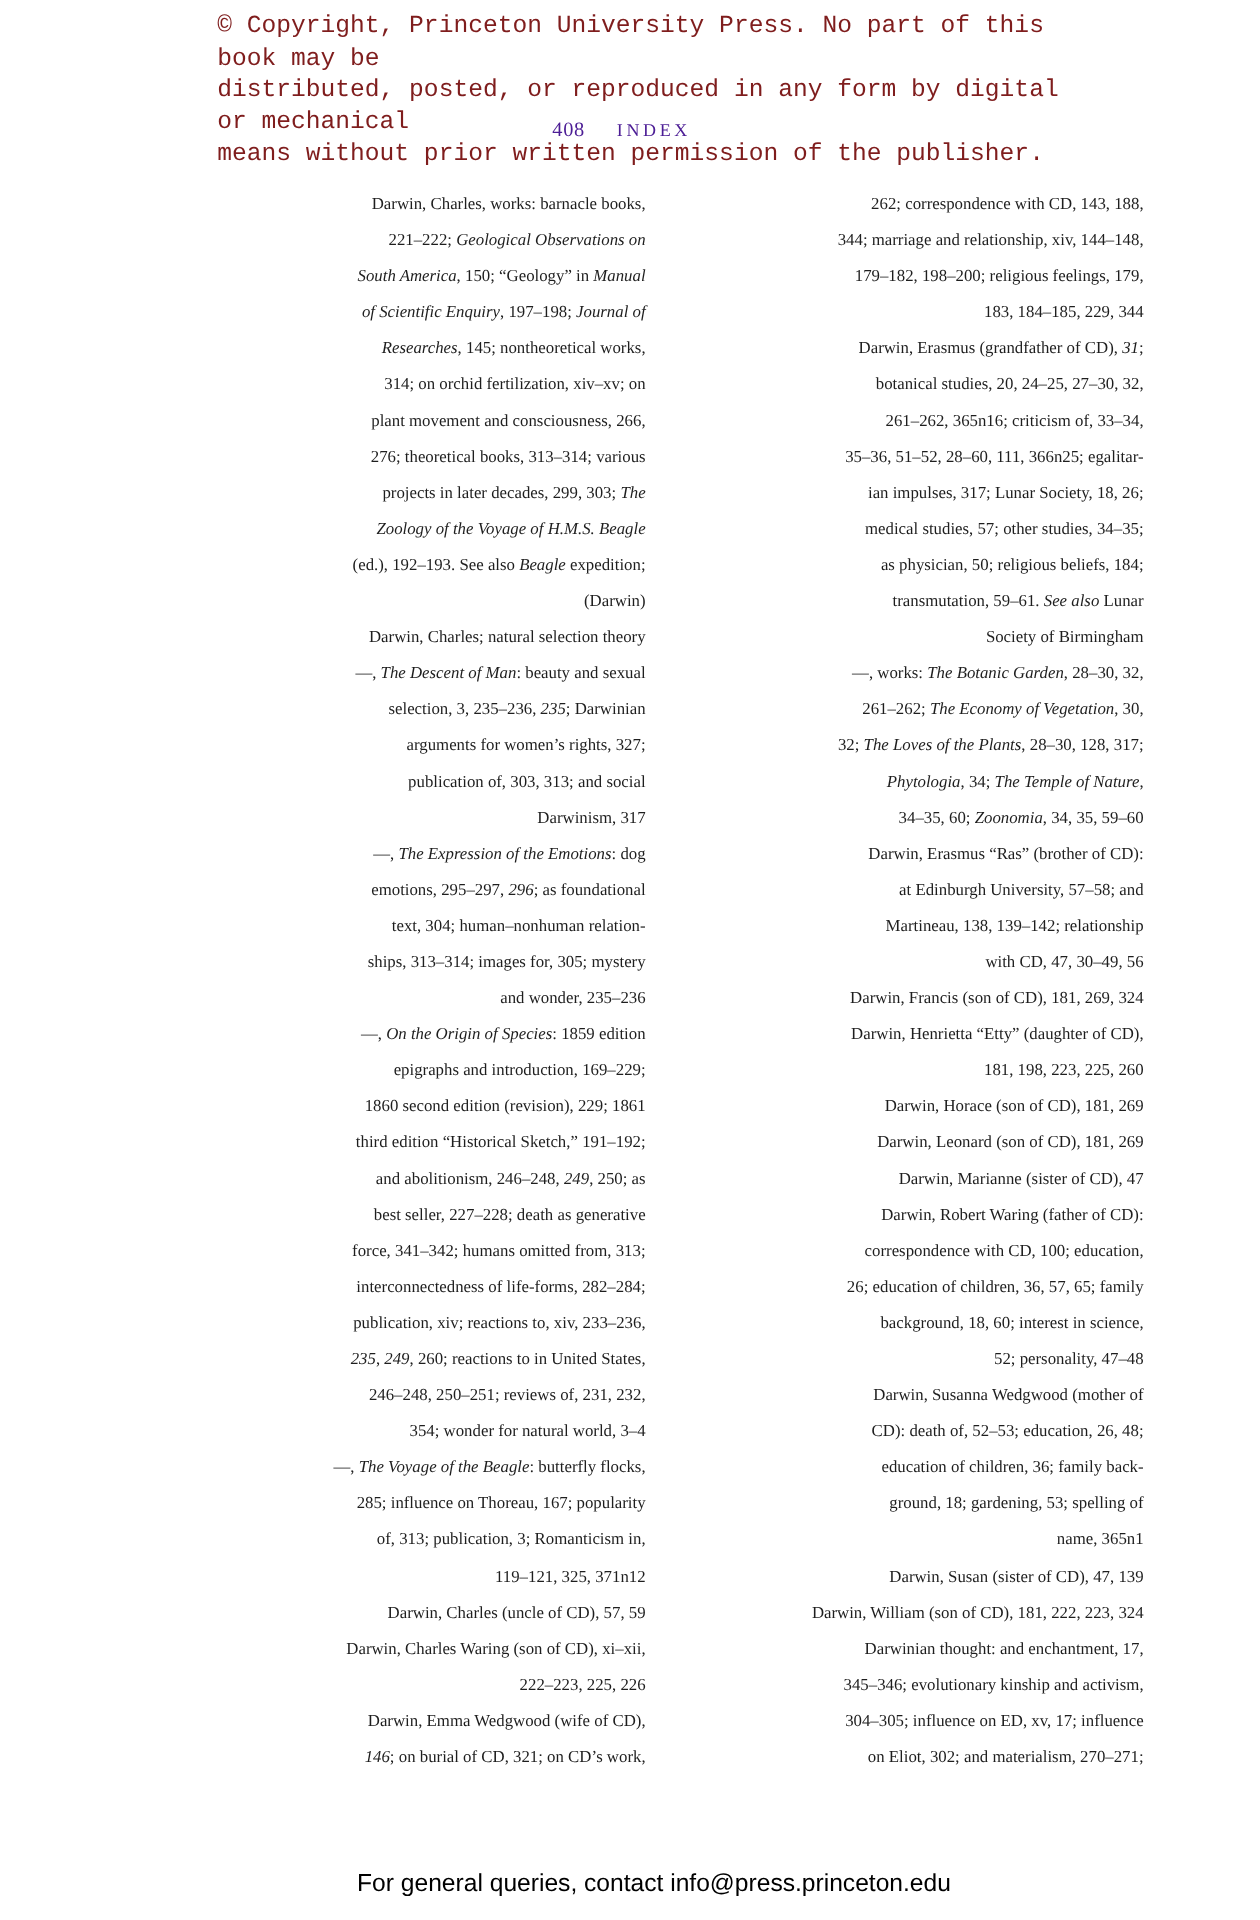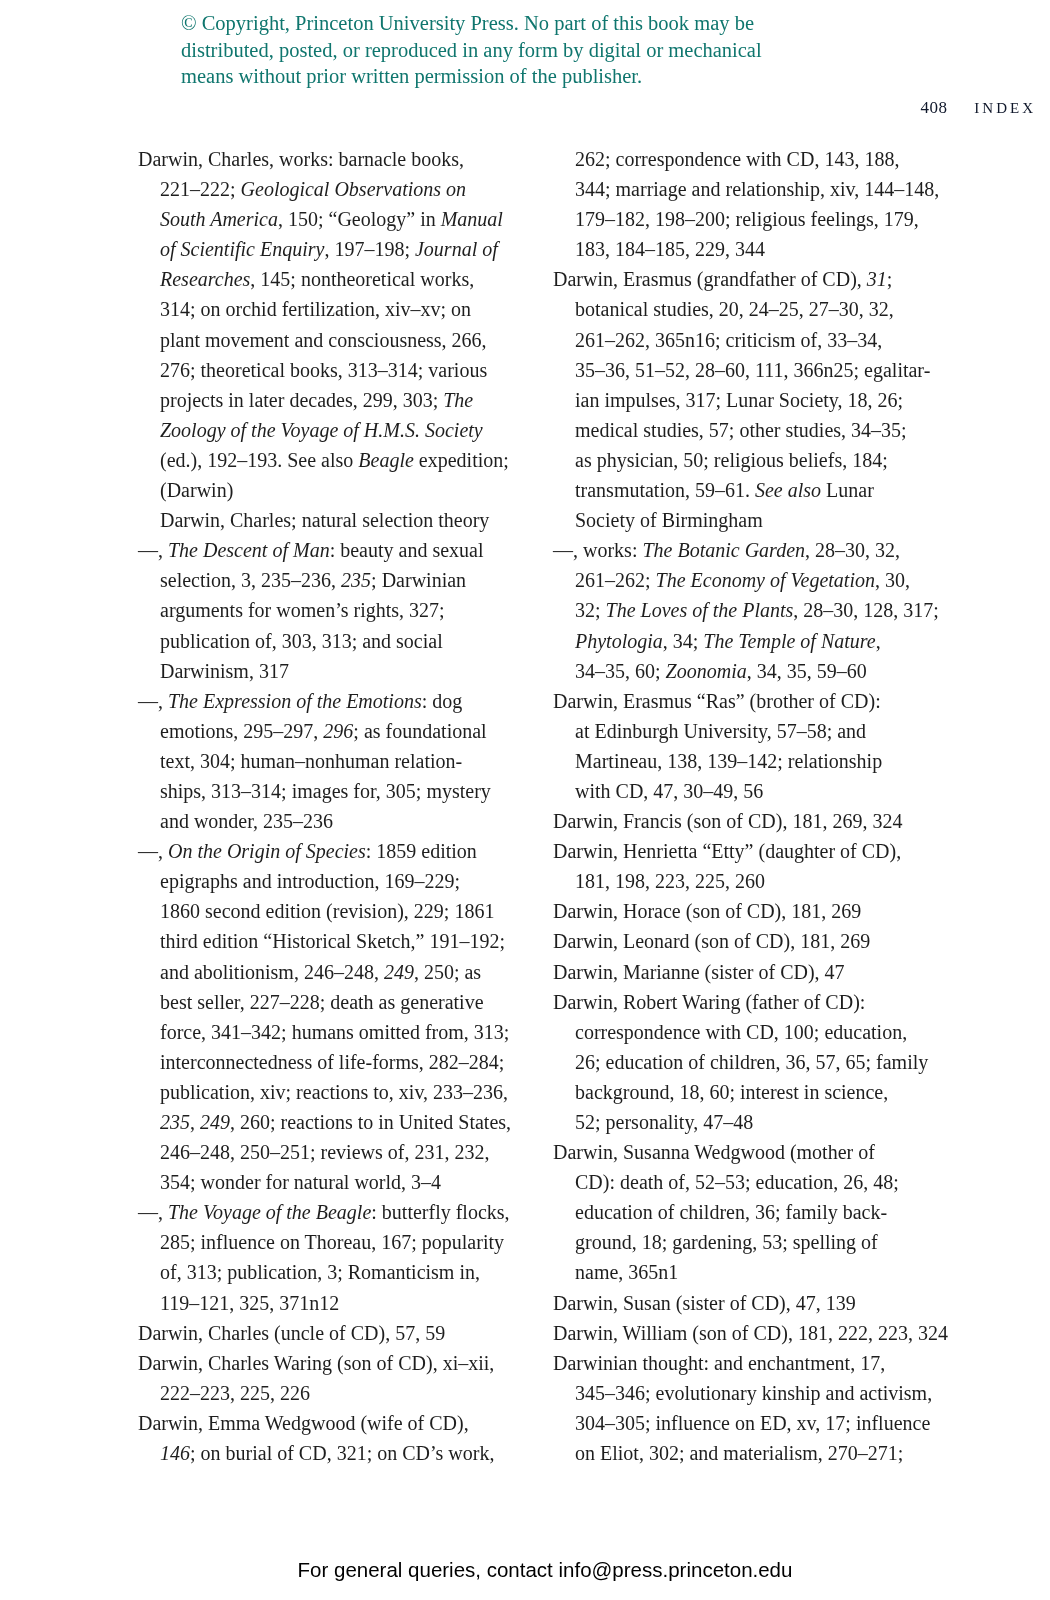--- a/index.html
+++ b/index.html
@@ -1,29 +1,29 @@
 <!DOCTYPE html>
 <html><head>
   <meta charset="utf-8">
   <style>
     html, body { margin: 0; padding: 0; background: #ffffff; }
     body { width: 1050px; height: 1600px; position: relative; overflow: hidden; color: #1a1a1a; }
     .copyright {
       position: absolute; left: 181px; top: 10px; width: 720px;
-      font-family: Liberation Serif, serif; font-size: 20.5px; line-height: 26.5px; color: #0f766e;
+      font-family: Liberation Mono, monospace; font-size: 20.5px; line-height: 26.5px; color: #7f1d1d;
     }
     .running-head {
-      position: absolute; left: 0; top: 98px; width: 1036px; text-align: right;
-      font-family: "Liberation Serif", serif; font-size: 17px; color: #0f172a; letter-spacing: 0.5px;
+      position: absolute; left: 0; top: 98px; width: 1036px; text-align: center;
+      font-family: "Liberation Serif", serif; font-size: 17px; color: #4c1d95; letter-spacing: 0.5px;
     }
     .running-head .page-num { margin-right: 22px; }
     .running-head .section { letter-spacing: 3px; font-size: 15px; }
     .column {
-      position: absolute; top: 144px; width: 400px;
-      font-family: "Liberation Serif", serif; font-size: 20px; color: #1e1e1e;
+      position: absolute; top: 156px; width: 400px;
+      font-family: "Liberation Serif", serif; font-size: 14px; color: #1e1e1e; text-align: right;
     }
     .col-left { left: 138px; }
     .col-right { left: 553px; }
     .line { height: 30.1px; line-height: 30.1px; white-space: nowrap; }
     .line.indent { padding-left: 22px; }
     .line i { font-style: italic; }
     .footer {
       position: absolute; left: 0; top: 1558px; width: 1050px; text-align: center;
       font-family: "Liberation Sans", sans-serif; font-size: 20.5px; color: #000; margin-left: 20px;
     }
@@ -45,21 +45,21 @@
 <div class="column col-left">
     <div class="line"><span>Darwin, Charles, works: barnacle books,</span></div>
     <div class="line indent"><span>221–222; </span><i>Geological Observations on</i></div>
     <div class="line indent"><i>South America</i><span>, 150; “Geology” in </span><i>Manual</i></div>
     <div class="line indent"><i>of Scientific Enquiry</i><span>, 197–198; </span><i>Journal of</i></div>
     <div class="line indent"><i>Researches</i><span>, 145; nontheoretical works,</span></div>
     <div class="line indent"><span>314; on orchid fertilization, xiv–xv; on</span></div>
     <div class="line indent"><span>plant movement and consciousness, 266,</span></div>
     <div class="line indent"><span>276; theoretical books, 313–314; various</span></div>
     <div class="line indent"><span>projects in later decades, 299, 303; </span><i>The</i></div>
-    <div class="line indent"><i>Zoology of the Voyage of H.M.S. Society</i></div>
+    <div class="line indent"><i>Zoology of the Voyage of H.M.S. Beagle</i></div>
     <div class="line indent"><span>(ed.), 192–193. See also </span><i>Beagle</i><span> expedition;</span></div>
     <div class="line indent"><span>(Darwin)</span></div>
     <div class="line indent"><span>Darwin, Charles; natural selection theory</span></div>
     <div class="line"><span>—, </span><i>The Descent of Man</i><span>: beauty and sexual</span></div>
     <div class="line indent"><span>selection, 3, 235–236, </span><i>235</i><span>; Darwinian</span></div>
     <div class="line indent"><span>arguments for women’s rights, 327;</span></div>
     <div class="line indent"><span>publication of, 303, 313; and social</span></div>
     <div class="line indent"><span>Darwinism, 317</span></div>
     <div class="line"><span>—, </span><i>The Expression of the Emotions</i><span>: dog</span></div>
     <div class="line indent"><span>emotions, 295–297, </span><i>296</i><span>; as foundational</span></div>

